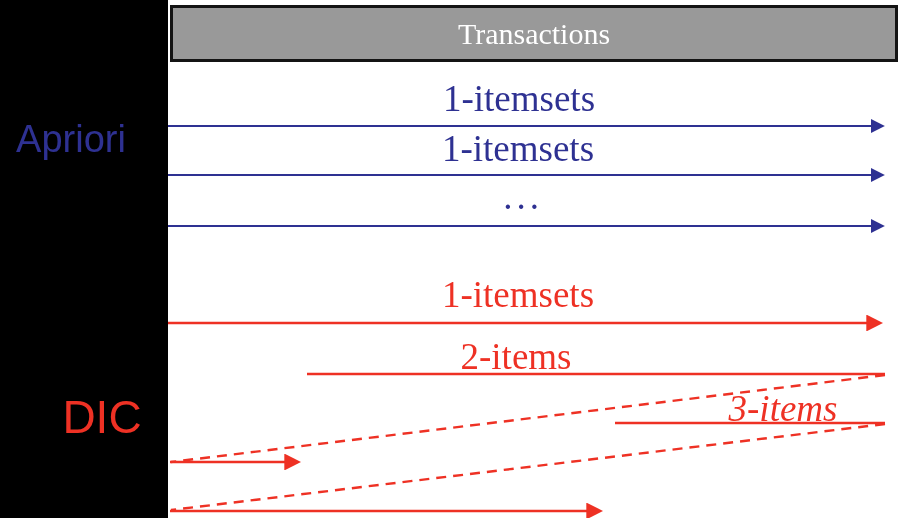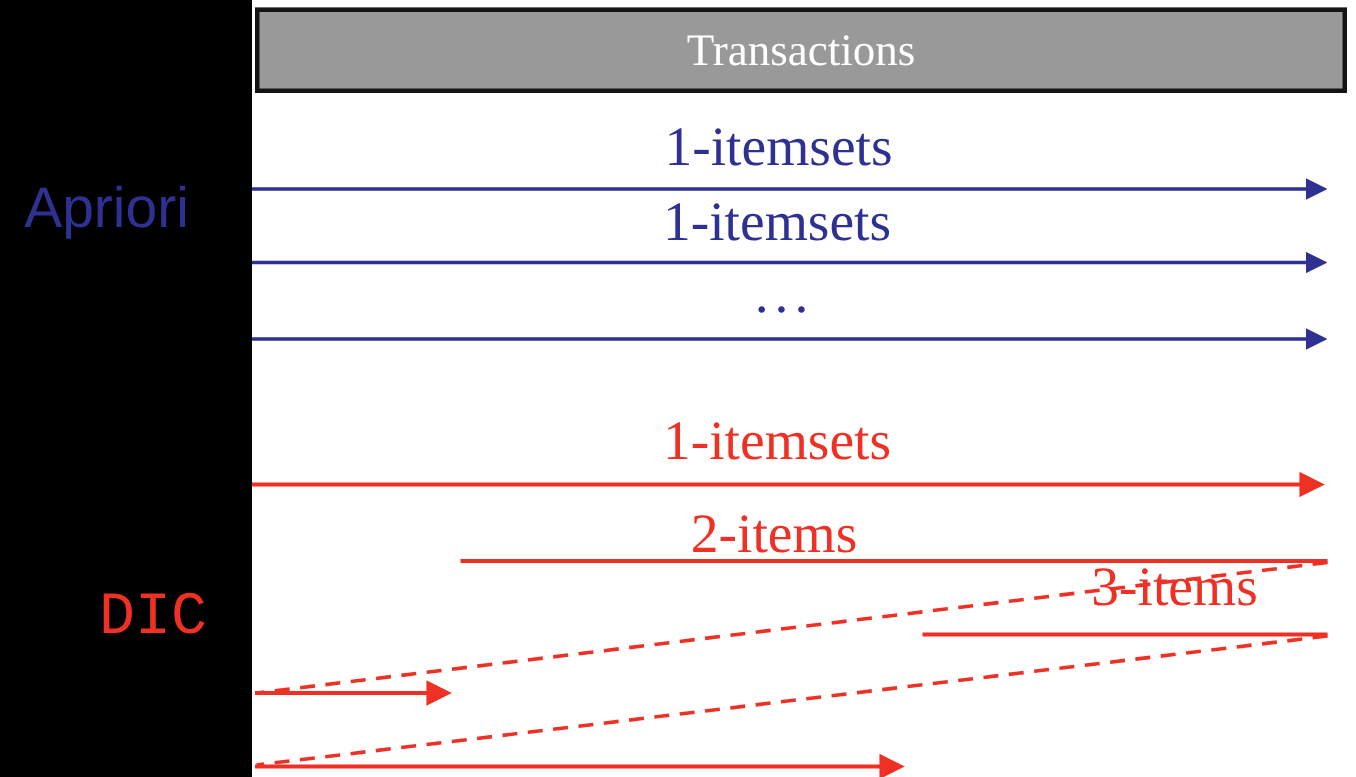--- a/index.html
+++ b/index.html
@@ -14,39 +14,39 @@
   }
   .sidebar{
     position:absolute; left:0; top:0; width:168px; height:518px;
     background:var(--c-sidebar-bg);
   }
   .algo-label{
     position:absolute; transform:translateX(-50%);
     font-family:"Liberation Sans", sans-serif; white-space:nowrap;
   }
   .apriori-label{ left:71px; top:94px; font-size:38px; color:var(--c-blue);margin-top:24px; }
-  .dic-label{ left:102px; top:390px; font-size:40px; color:var(--c-red);font-family:Liberation Mono, monospace; }
+  .dic-label{ left:102px; top:390px; font-size:46px; color:var(--c-red); }
   .trans-bar{
     position:absolute; left:170px; top:5px; width:722px; height:51px;
     background:var(--c-bar-fill); border:3px solid var(--c-bar-border);
     display:flex; align-items:center; justify-content:center;
   }
   .trans-title{ color:var(--c-bar-text); font-size:30px; }
   .row-label{
     position:absolute; transform:translateX(-50%); white-space:nowrap;
     font-size:37px; line-height:1;margin-left:25px;
   }
   .blue-text{ color:var(--c-blue); }
   .red-text{ color:var(--c-red); }
   .lbl-a1{ left:494px; top:80px; }
   .lbl-a2{ left:493px; top:130px; }
   .lbl-a3{ left:498px; top:178px; letter-spacing:4px; }
   .lbl-d1{ left:493px; top:276px; }
   .lbl-d2{ left:491px; top:338px; }
-  .lbl-d3{ left:758px; top:373px; }
+  .lbl-d3{ left:758px; top:390px;font-style:italic; }
   svg.overlay{ position:absolute; left:0; top:0; }
   .s-blue{ stroke:var(--c-blue); stroke-width:2.2; fill:none; }
   .s-red{ stroke:var(--c-red); stroke-width:2.6; fill:none; }
   .s-red-dash{ stroke:var(--c-red); stroke-width:2.4; fill:none; stroke-dasharray:10 7; }
   .fill-blue{ fill:var(--c-blue); }
   .fill-red{ fill:var(--c-red); }
 </style>
 </head>
 <body>
 

